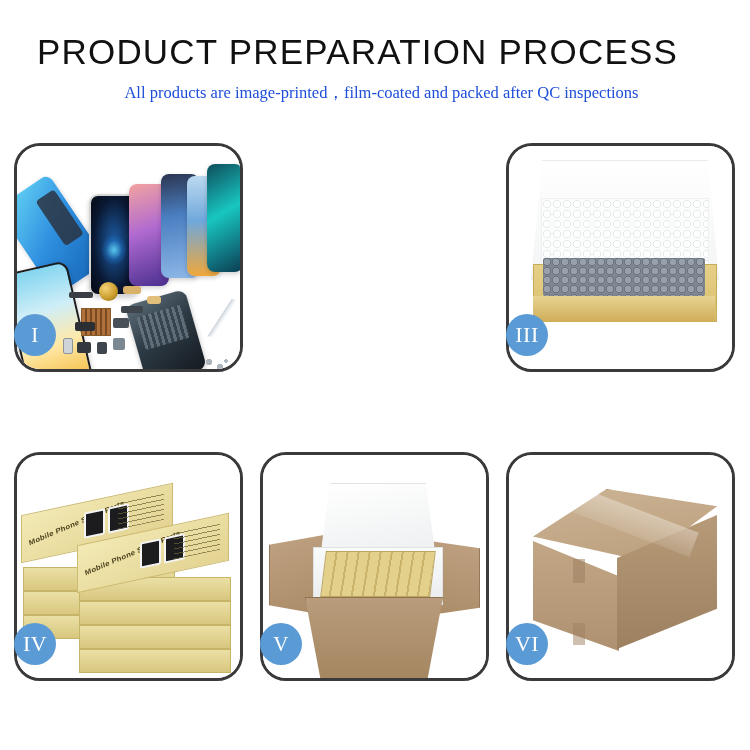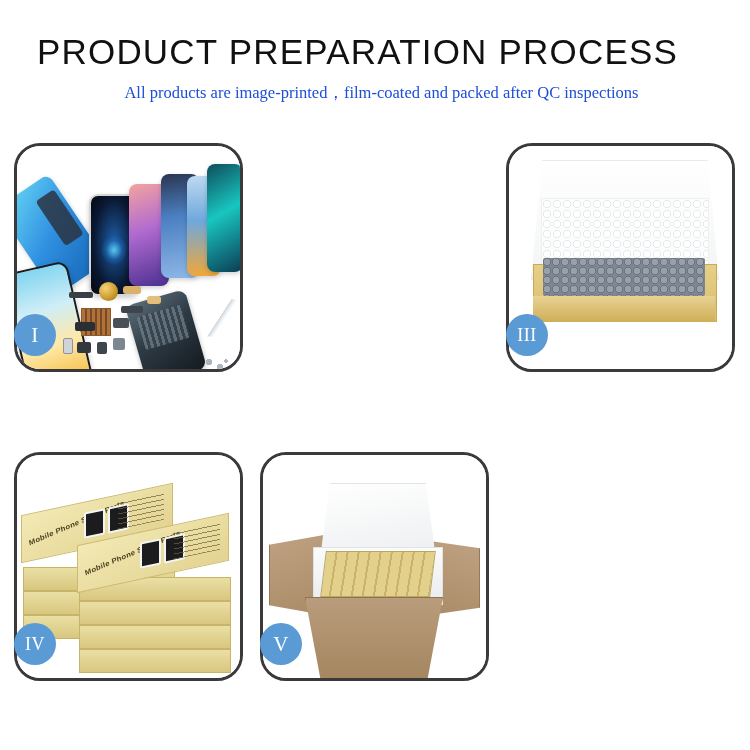--- a/index.html
+++ b/index.html
@@ -83,21 +83,21 @@
     border-radius: 50%;
     background: #5b9bd5;
     color: #ffffff;
     font-family: "Liberation Serif", serif;
     font-size: 21px;
     line-height: 42px;
     text-align: center;
     letter-spacing: 0.5px;
     z-index: 5;
   }
-  .badge.wide { font-size: 18px; }
+  .badge.wide { font-size: 22px; }
 
   
   .art { position:absolute; left:0; top:0; width:100%; height:100%; }
 
   
   .ph { position:absolute; border-radius:8px; }
   .ph-blue1 {
     left:4px; top:36px; width:62px; height:106px;
     background: linear-gradient(150deg,#67d8f5 0%, #2f8fe0 50%, #1565b5 100%);
     transform: rotate(-34deg);
@@ -444,14 +444,27 @@
         <div class="c5-flapR"></div>
         <div class="c5-foam-lid"></div>
         <div class="c5-foam-body"></div>
         <div class="c5-yellow"></div>
         <div class="c5-body"></div>
       </div>
     </div>
     <div class="badge">V</div>
   </div>
 
+  <div class="panel p6">
+    <div class="inner">
+      <div class="art">
+        <div class="c6-top"></div>
+        <div class="c6-left"></div>
+        <div class="c6-right"></div>
+        <div class="c6-tape"></div>
+        <div class="c6-seam"></div>
+        <div class="c6-seam2"></div>
+      </div>
+    </div>
+    <div class="badge wide">VI</div>
+  </div>
 
 </div>
 
 </body></html>

